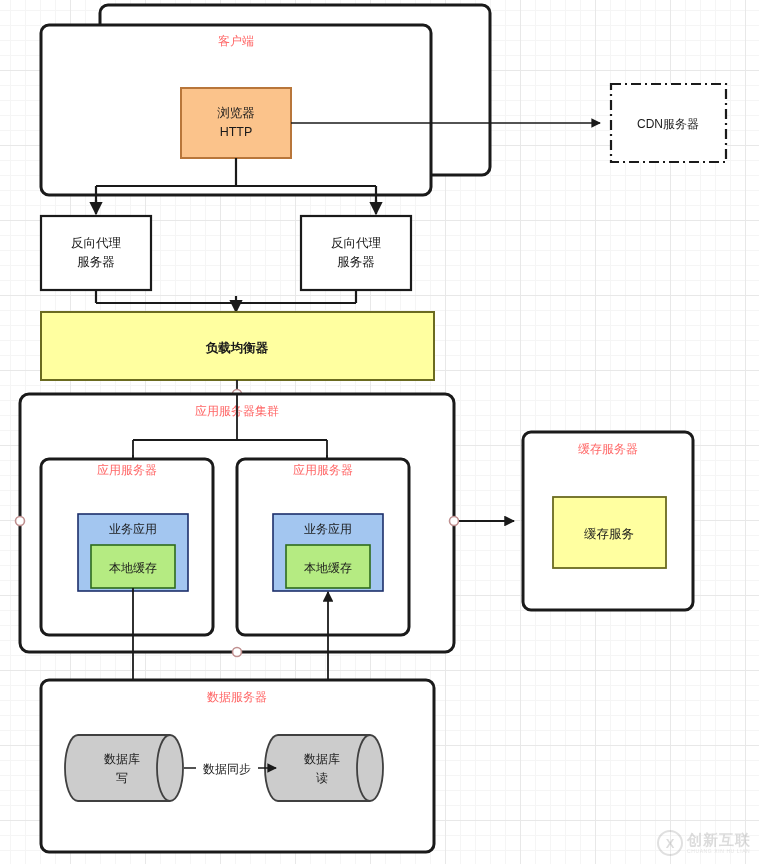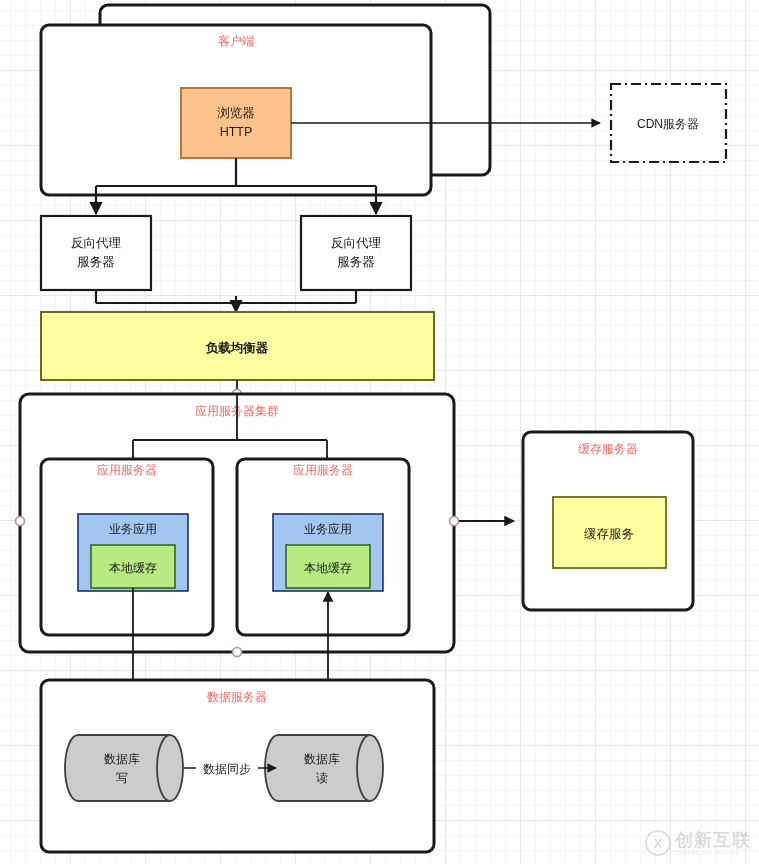--- a/index.html
+++ b/index.html
@@ -24,21 +24,21 @@
   text{font-family:"Liberation Sans","DejaVu Sans",sans-serif;}
   .ttl{font-size:12px;fill:#ff6666;}
   .lbl{font-size:12.5px;fill:#1a1a1a;}
   .lbl-sm{font-size:12px;fill:#1a1a1a;}
   .edge-lbl{font-size:12px;fill:#1a1a1a;}
   .wm{position:absolute;right:8px;bottom:8px;display:flex;align-items:center;gap:4px;opacity:.30;}
   .wm-c{width:22px;height:22px;border-radius:50%;border:2px solid #9a9a9a;position:relative;}
   .wm-c:before{content:"X";position:absolute;left:0;right:0;top:0;bottom:0;
     display:flex;align-items:center;justify-content:center;font-size:13px;font-weight:bold;color:#8f8f8f;}
   .wm-t{display:flex;flex-direction:column;line-height:1;}
-  .wm-t1{font-size:18px;font-weight:bold;color:#8f8f8f;letter-spacing:1px;font-family:Liberation Serif, serif;}
+  .wm-t1{font-size:15px;font-weight:bold;color:#8f8f8f;letter-spacing:1px;}
   .wm-t2{font-size:5px;color:#a8a8a8;letter-spacing:.6px;margin-top:2px;}
 </style>
 </head>
 <body>
 
 <div id="grid"></div>
 
 <svg id="diagram" viewBox="0 0 759 864">
   <defs>
     <marker id="arrow" viewBox="0 0 10 10" refX="9" refY="5" markerWidth="6" markerHeight="6" orient="auto-start-reverse">

